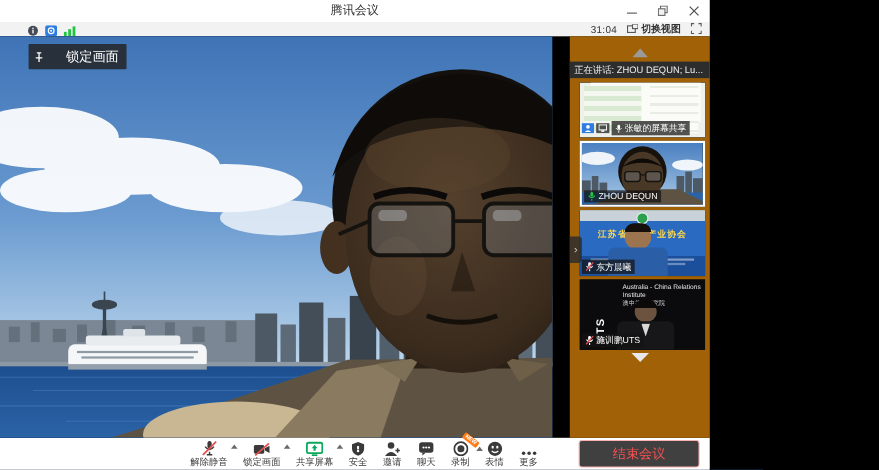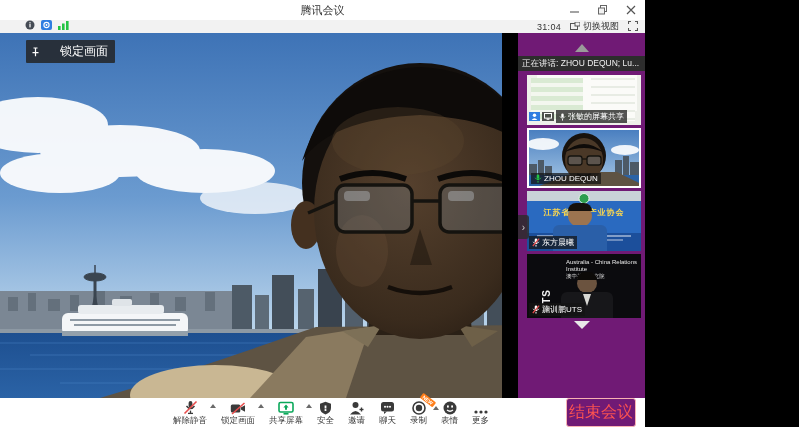--- a/index.html
+++ b/index.html
@@ -8,36 +8,36 @@
   .window { width:645px; height:427px; position:relative; display:flex; flex-direction:column; background:#fff; }
 
   
   .titlebar { height:20px; background:#ffffff; position:relative; flex:0 0 auto; }
   .titlebar .title { position:absolute; left:0; right:0; top:0; height:20px; line-height:20px;
     text-align:center; font-size:11px; color:#333; }
   .win-controls { position:absolute; right:8px; top:0; height:20px; display:flex; align-items:center; gap:16px; }
   .win-btn { width:12px; height:12px; display:flex; align-items:center; justify-content:center; cursor:default; }
 
   
-  .topstrip { height:13px; background:#f2f2f2; display:flex; align-items:flex-start; font-size:9px; color:#333; flex:0 0 auto; }
+  .topstrip { height:13px; background:#f2f2f2; display:flex; align-items:flex-end; font-size:9px; color:#333; flex:0 0 auto; }
   .strip-left { display:flex; align-items:center; gap:6px; margin-left:25px; }
   .strip-right { margin-left:auto; display:flex; align-items:center; gap:9px; margin-right:7px; }
   .chip-ic { display:flex; align-items:center; }
   .timer { font-size:9px; color:#333; letter-spacing:.3px; }
-  .viewbtn { display:flex; align-items:center; gap:3px; color:#333; }
+  .viewbtn { display:flex; align-items:center; gap:3px; color:#333;font-weight:bold; }
 
   
   .stage { height:365px; position:relative; display:flex; background:#000; flex:0 0 auto; }
   .main-video { width:672px; height:365px; position:relative; overflow:hidden; background:#1c4e8d; }
   .main-video svg { display:block; }
   .pin-tooltip { position:absolute; left:26px; top:7px; background:rgba(38,42,48,.92); color:#fff;
     font-size:12px; padding:3px 7px 3px 5px; display:flex; align-items:center; gap:20px; border-radius:1px; }
 
   
-  .sidebar { width:127px; background:#701a75; position:relative; display:flex; flex-direction:column;margin-left:16px; }
+  .sidebar { width:127px; background:#a16207; position:relative; display:flex; flex-direction:column;margin-left:16px; }
   .caret-up { width:0; height:0; border-left:7px solid transparent; border-right:7px solid transparent;
     border-bottom:8px solid #9a9a9a; margin:11px auto 4px auto; }
   .speaking-bar { background:#2d2d2d; color:#efefef; font-size:8.5px; height:15px; line-height:15px;
     padding-left:4px; white-space:nowrap; overflow:hidden; width:100%; }
   .thumbs { padding:4px 4px 0 9px; display:flex; flex-direction:column; gap:3px; }
   .thumb { position:relative; width:114px; overflow:hidden; background:#000; flex:0 0 auto; }
   .thumb.active { border:2px solid #ffffff; }
   .plabel { position:absolute; left:2px; bottom:2px; display:flex; align-items:center; gap:2px; z-index:5; }
   .chip { background:rgba(20,20,20,.72); color:#fff; font-size:8px; padding:1px 3px; display:flex; align-items:center; gap:2px; white-space:nowrap; }
   .chip.square { padding:1px 2px; }
@@ -75,21 +75,21 @@
   .bottombar { height:29px; background:#ffffff; display:flex; align-items:center; flex:1 1 auto; }
   .tools { display:flex; align-items:flex-end; margin-left:166px; }
   .tool { display:flex; flex-direction:column; align-items:center; padding:0 7px; position:relative; cursor:default; }
   .tool .ic { height:15px; display:flex; align-items:flex-end; justify-content:center; }
   .tool .lbl { font-size:8.5px; color:#3a3a3a; line-height:11px; white-space:nowrap; }
   .tcaret { position:absolute; right:-2px; top:4px; width:0; height:0;
     border-left:3px solid transparent; border-right:3px solid transparent; border-bottom:4px solid #6a6a6a; }
   .newbadge { position:absolute; top:-3px; right:-2px; background:#ff7e1a; color:#fff; font-size:5px;
     line-height:6px; padding:0 2px; transform:rotate(38deg); border-radius:1px; font-weight:bold; }
   .end-btn { margin-left:auto; margin-right:9px; color:#fa5151; border:1px solid #f8b2b2; border-radius:3px;
-    background:#701a75; font-size:16px; padding:3px 2px; cursor:default; }
+    background:#404040; font-size:12px; padding:3px 30px; cursor:default; }
 </style>
 </head>
 <body>
 
 <div class="window">
 
   <div class="titlebar">
     <div class="title">腾讯会议</div>
     <div class="win-controls">
       <span class="win-btn">

